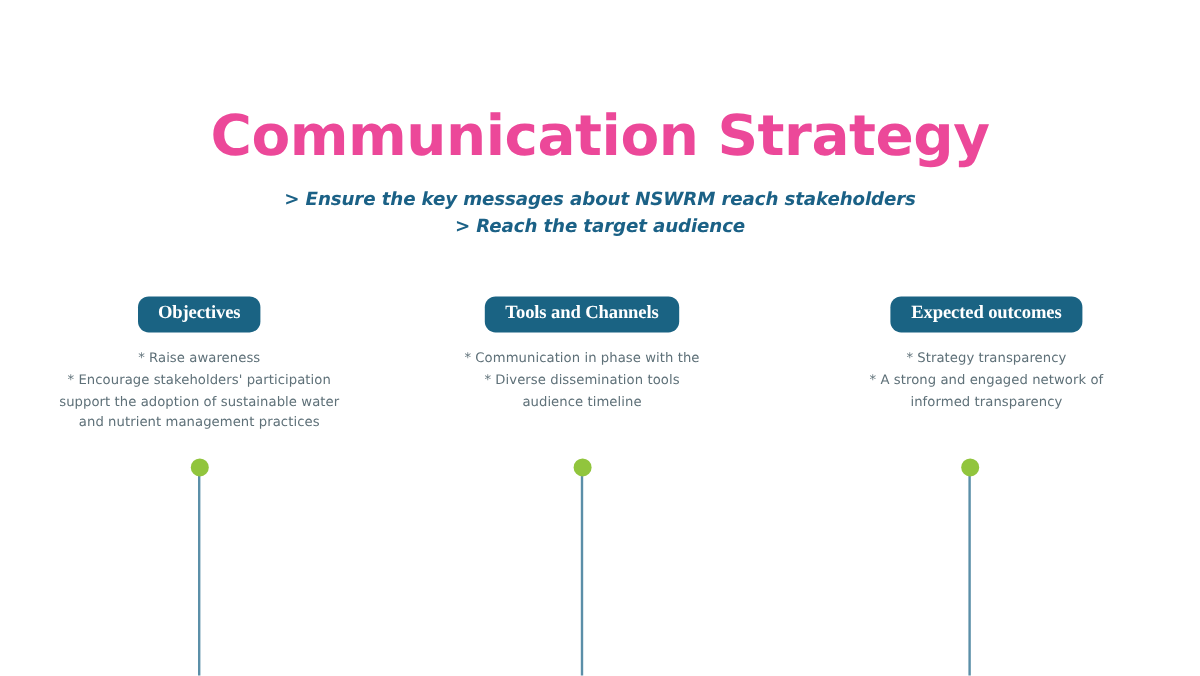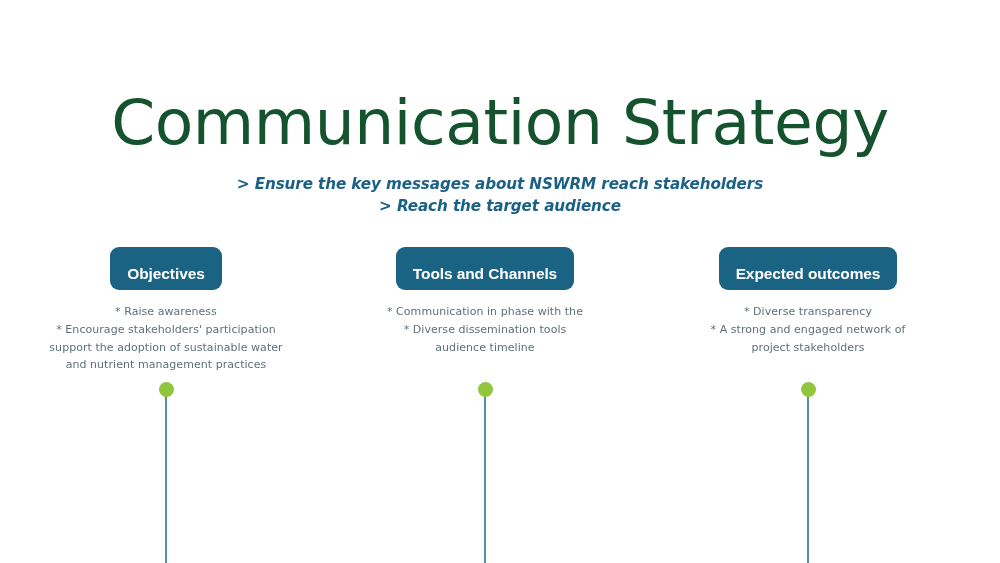--- a/index.html
+++ b/index.html
@@ -26,23 +26,23 @@
   .header {
     position: absolute;
     top: 88px;
     left: 0;
     width: 1000px;
     text-align: center;
   }
 
   .slide-title {
     font-family: "DejaVu Sans", sans-serif;
-    font-size: 63px;
-    font-weight: normal;
-    color: #14532d;
+    font-size: 47px;
+    font-weight: bold;
+    color: #ec4899;
     letter-spacing: -0.4px;
     line-height: 1.12;
     margin: 0;
   }
 
   .subtitles {
     margin-top: 14px;
   }
 
   .subtitle-line {
@@ -65,32 +65,32 @@
   }
 
   .column {
     position: absolute;
     top: 0;
     text-align: center;
   }
 
   .col-1 { left: 16px;  width: 300px; }
   .col-2 { left: 335px; width: 300px; }
-  .col-3 { left: 658px; width: 300px; }
+  .col-3 { left: 672px; width: 300px; }
 
   .badge {
     display: inline-block;
     background: #1a6383;
     color: #ffffff;
-    font-family: Liberation Sans, sans-serif;
+    font-family: Liberation Serif, serif;
     font-size: 15.5px;
     font-weight: bold;
     letter-spacing: -0.1px;
     border-radius: 9px;
-    padding: 18px 17px 6px 17px;
+    padding: 5px 17px 6px 17px;
     line-height: 1.22;
     white-space: nowrap;
   }
 
   .col-body {
     margin-top: 13px;
     font-family: "DejaVu Sans", sans-serif;
     font-size: 11px;
     color: #5e7078;
     line-height: 1.62;
@@ -167,23 +167,23 @@
       <div class="col-body">
         <span class="bline">* Communication in phase with the</span>
         <span class="bline">* Diverse dissemination tools</span>
         <span class="bline">audience timeline</span>
       </div>
     </div>
 
     <div class="column col-3">
       <div class="badge">Expected outcomes</div>
       <div class="col-body">
-        <span class="bline">* Diverse transparency</span>
+        <span class="bline">* Strategy transparency</span>
         <span class="bline">* A strong and engaged network of</span>
-        <span class="bline">project stakeholders</span>
+        <span class="bline">informed transparency</span>
       </div>
     </div>
 
   </div>
 
   <div class="markers-layer">
 
     <div class="marker m-1">
       <div class="dot"></div>
       <div class="stem" style="height:181px;"></div>

